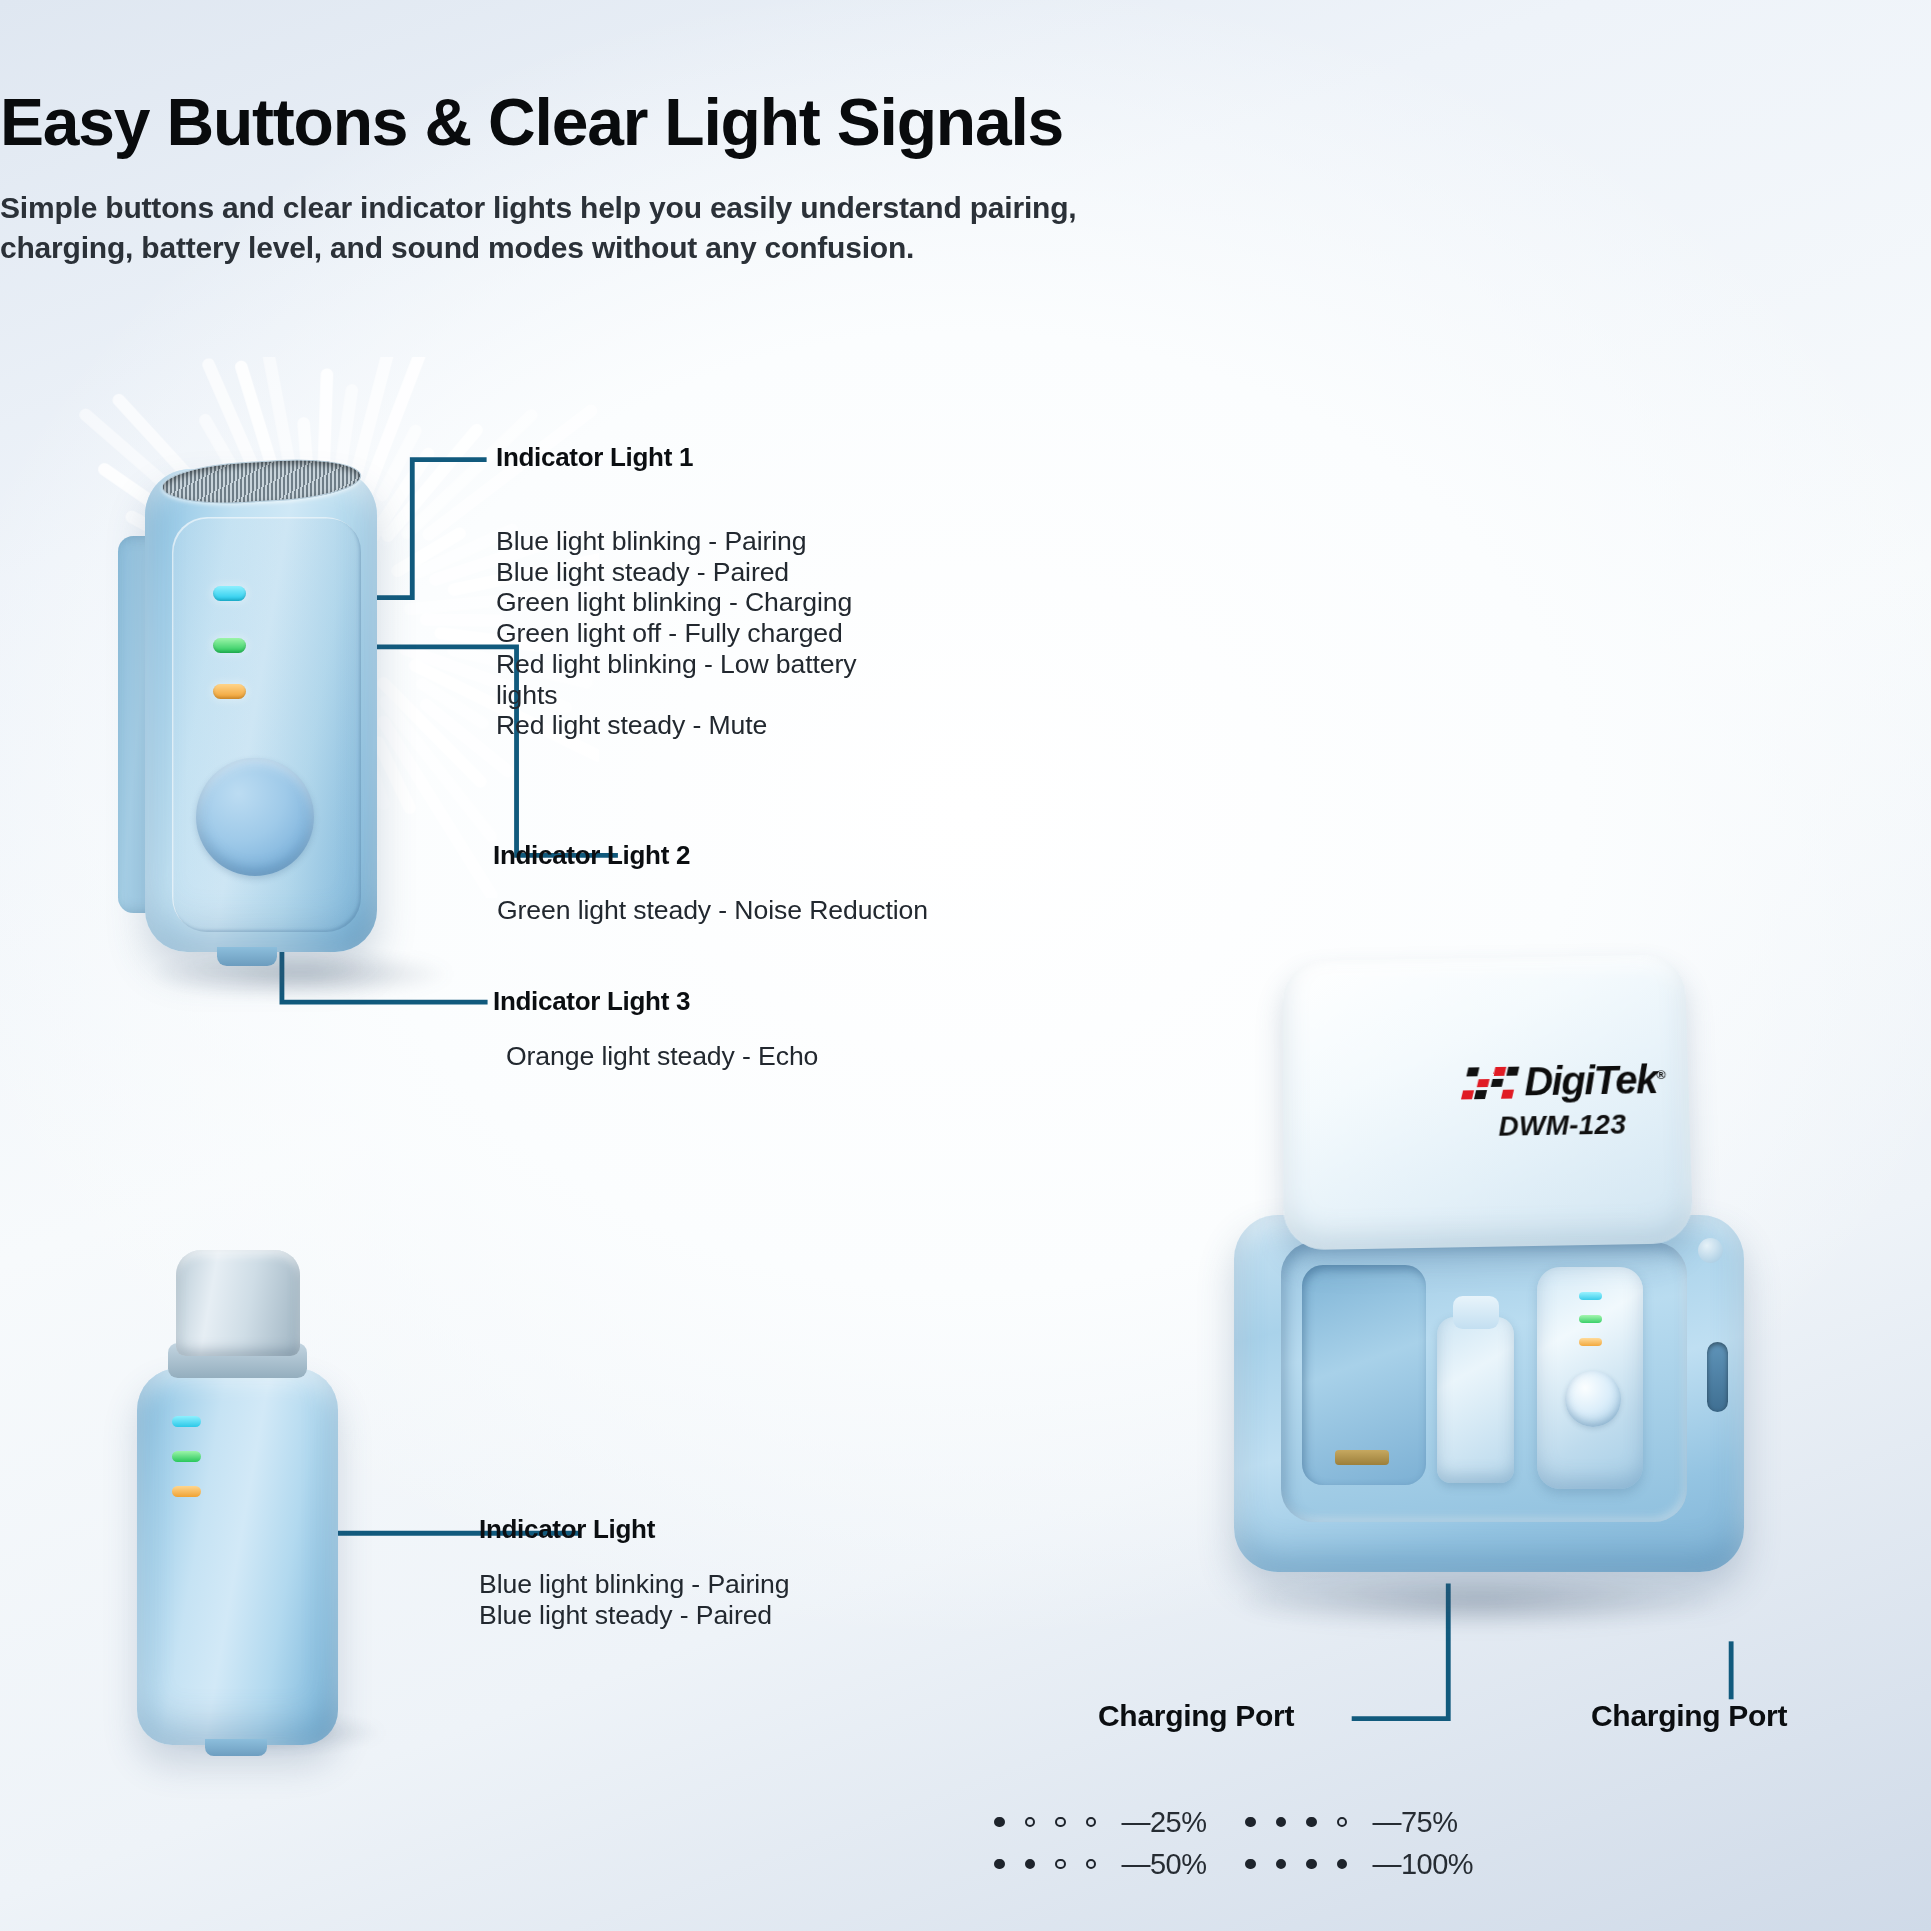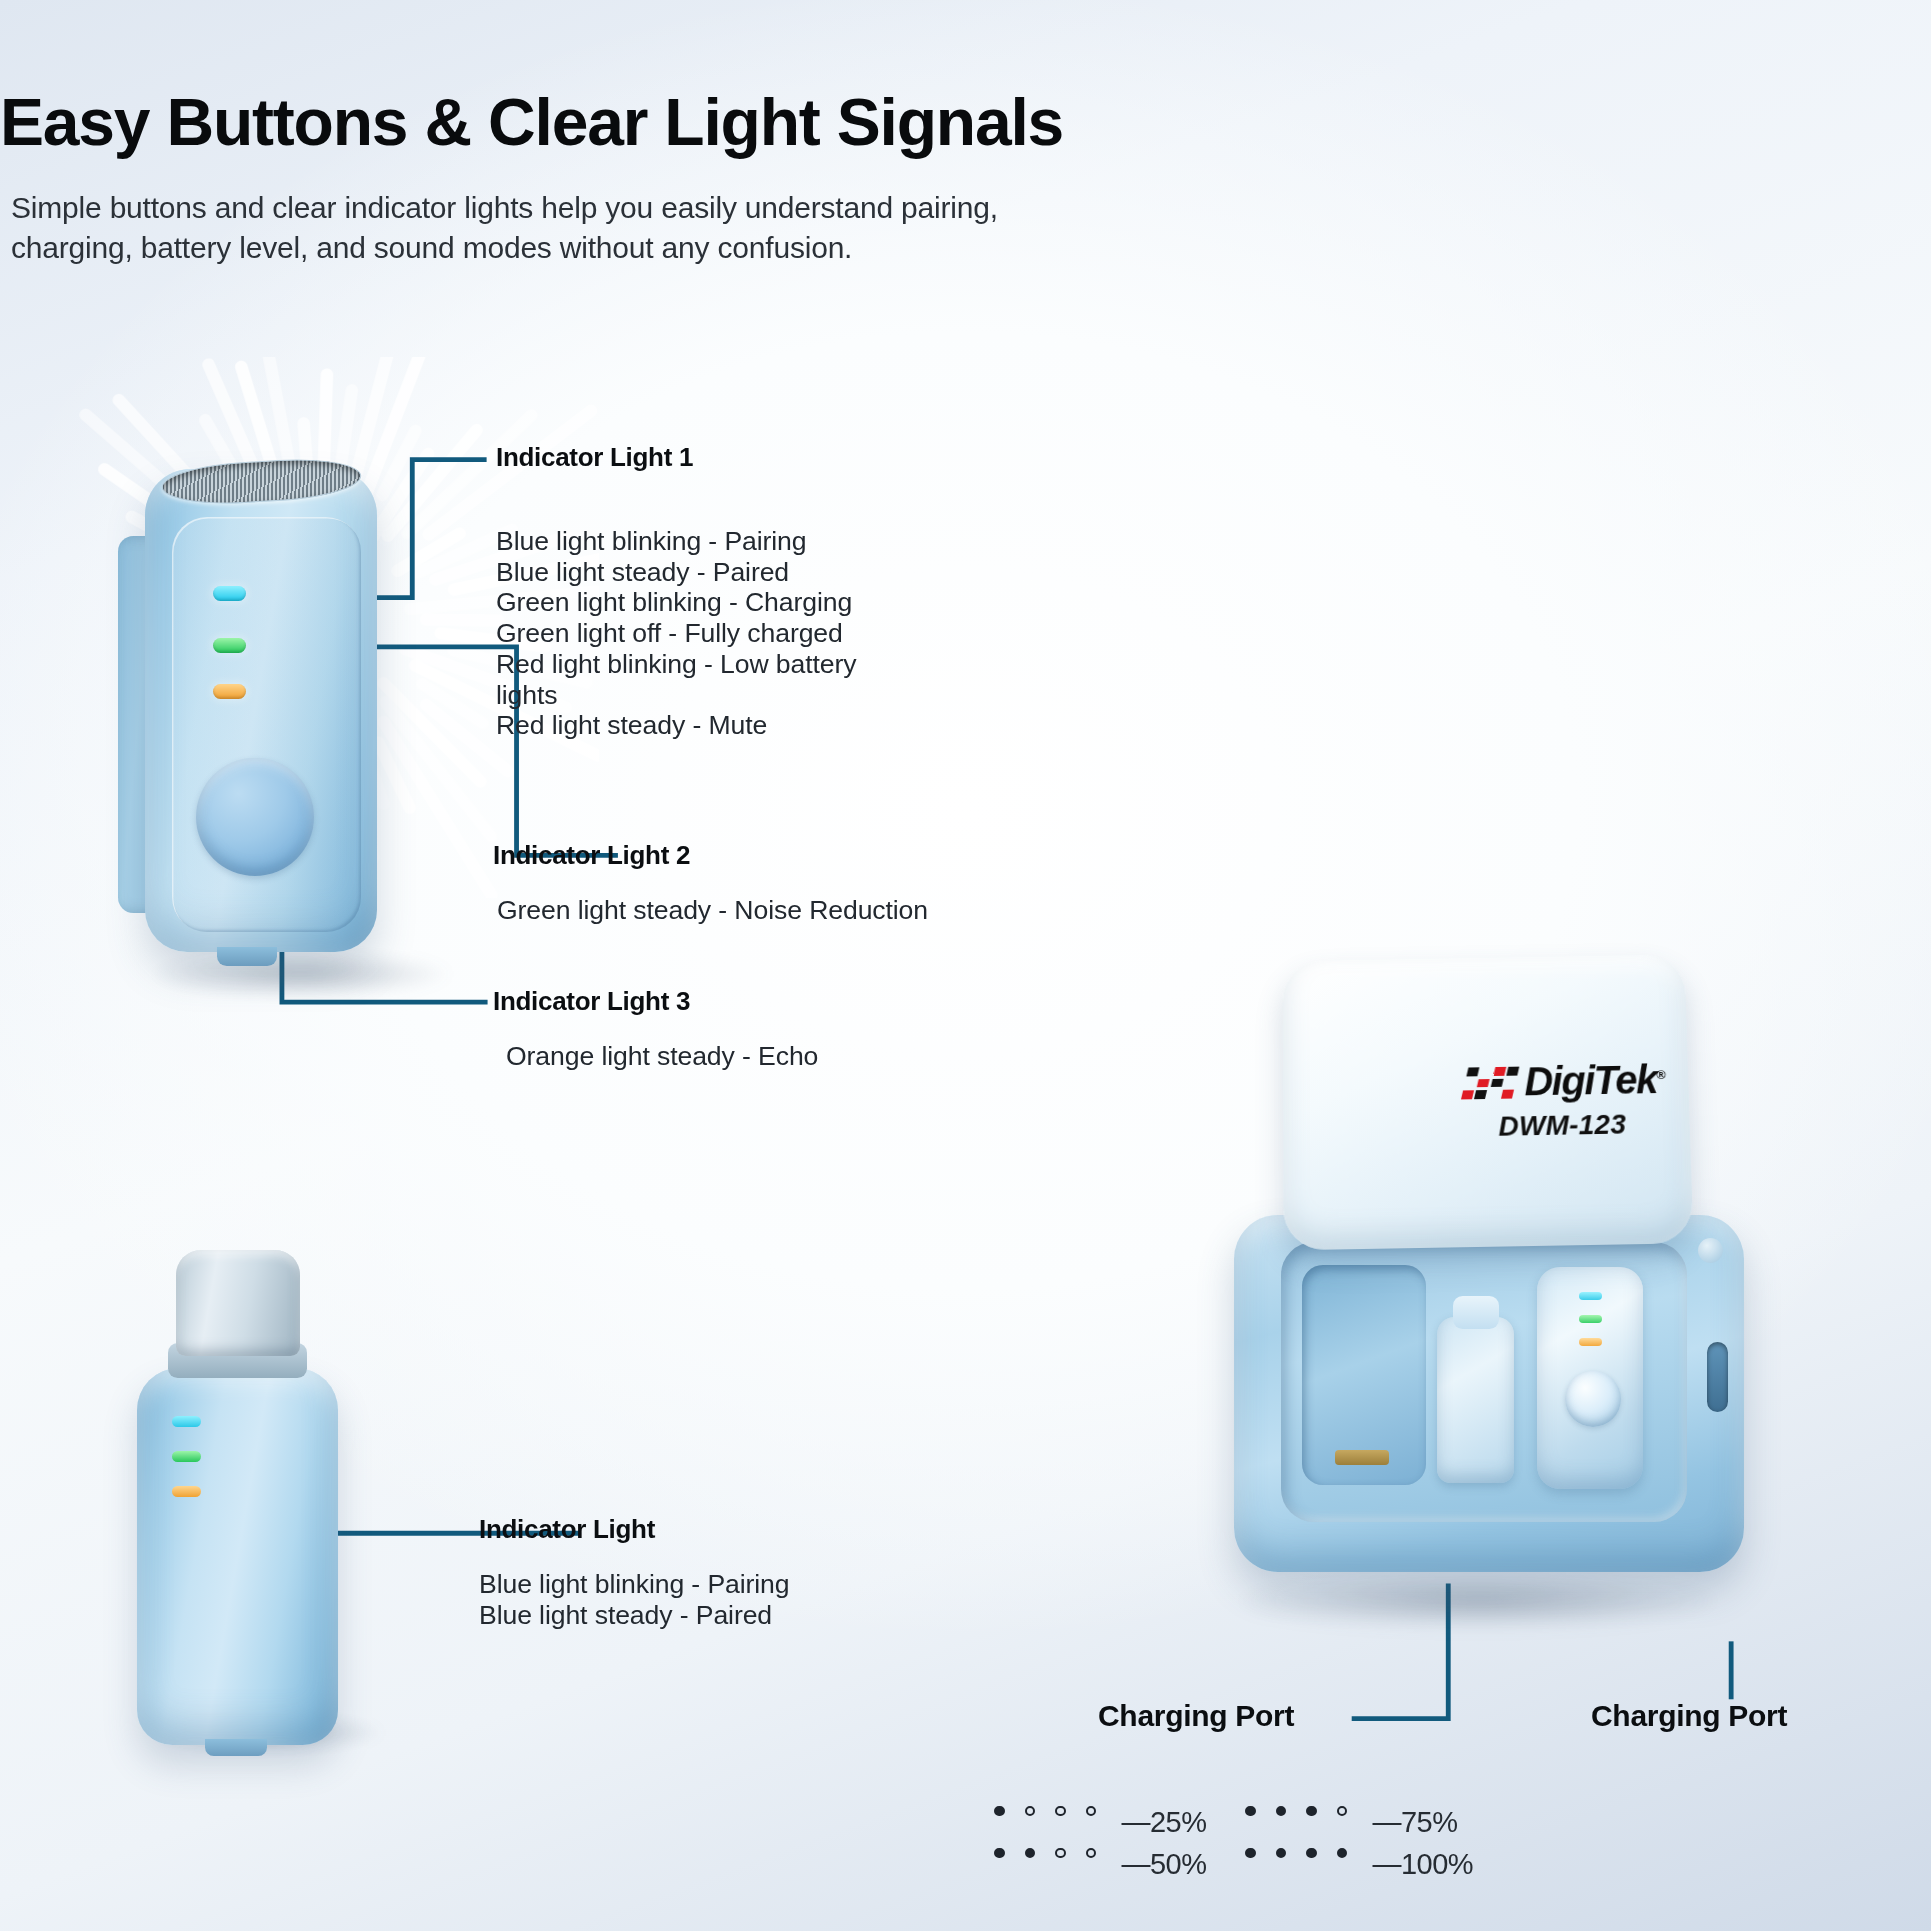--- a/index.html
+++ b/index.html
@@ -13,21 +13,21 @@
   }
 
   
   #header { position:absolute; top:89px; left:0; width:1931px; text-align:left; }
   #title {
     font-size:66px; font-weight:bold; color:#090b0d;
     letter-spacing:-1.2px; line-height:1.0;
   }
   #subtitle {
     margin-top:33px; font-size:30px; color:#2b3138; line-height:1.32;
-    font-weight:400; letter-spacing:-0.2px;padding-left:11px;
+    font-weight:700; letter-spacing:-0.2px;
   }
   #subtitle span { display:block; }
 
   
   .callout-title {
     position:absolute; font-size:26px; font-weight:bold; color:#0b0e11;
     letter-spacing:-0.3px; white-space:nowrap;
   }
   .callout-body {
     position:absolute; font-size:26.6px; color:#22282f; line-height:1.155;
@@ -228,21 +228,21 @@
     box-shadow:inset 0 1.9px 4.8px rgba(0,0,0,.45);
   }
   #case-hinge {
     position:absolute; left:539px; top:282px; width:25px; height:25px; border-radius:50%;
     background:radial-gradient(circle at 35% 30%, #e9f4fa, #9ec5de);
   }
 
   
   #battery-legend { position:absolute; left:994px; top:1801px; width:541px; }
   .bl-row { display:flex; align-items:center; height:42px; }
-  .bl-item { display:flex; align-items:flex-start; }
+  .bl-item { display:flex; align-items:center; }
   .bl-item:first-child { width:251px; }
   .bl-dots { display:flex; gap:20px; align-items:center; }
   .bl-dots i {
     display:block; width:10.6px; height:10.6px; border-radius:50%;
     border:2.1px solid #1e242c; background:transparent;
   }
   .bl-dots i.on { background:#1e242c; }
   .bl-label { margin-left:25px; font-size:29px; color:#262c33; letter-spacing:-0.5px; }
 
   

